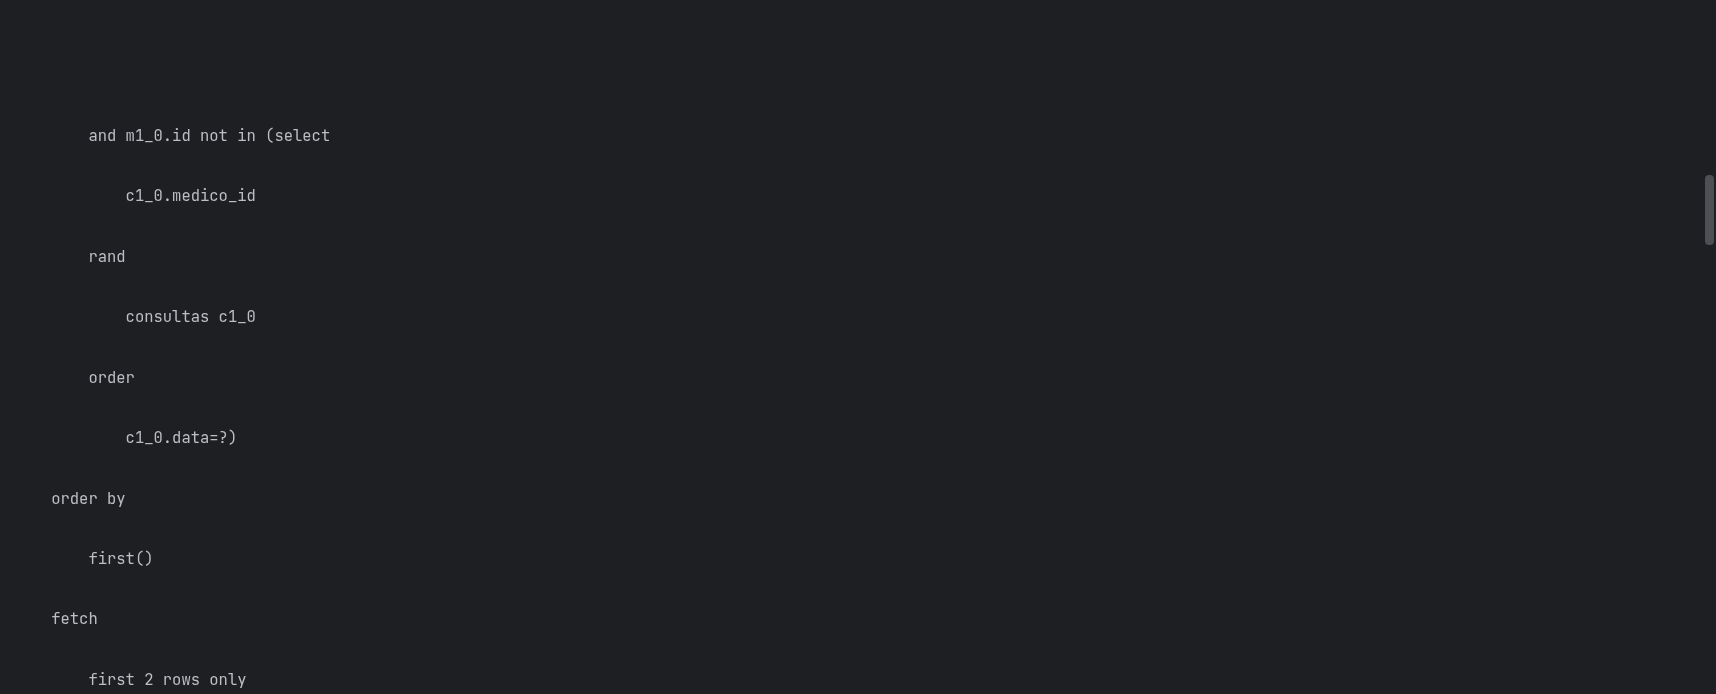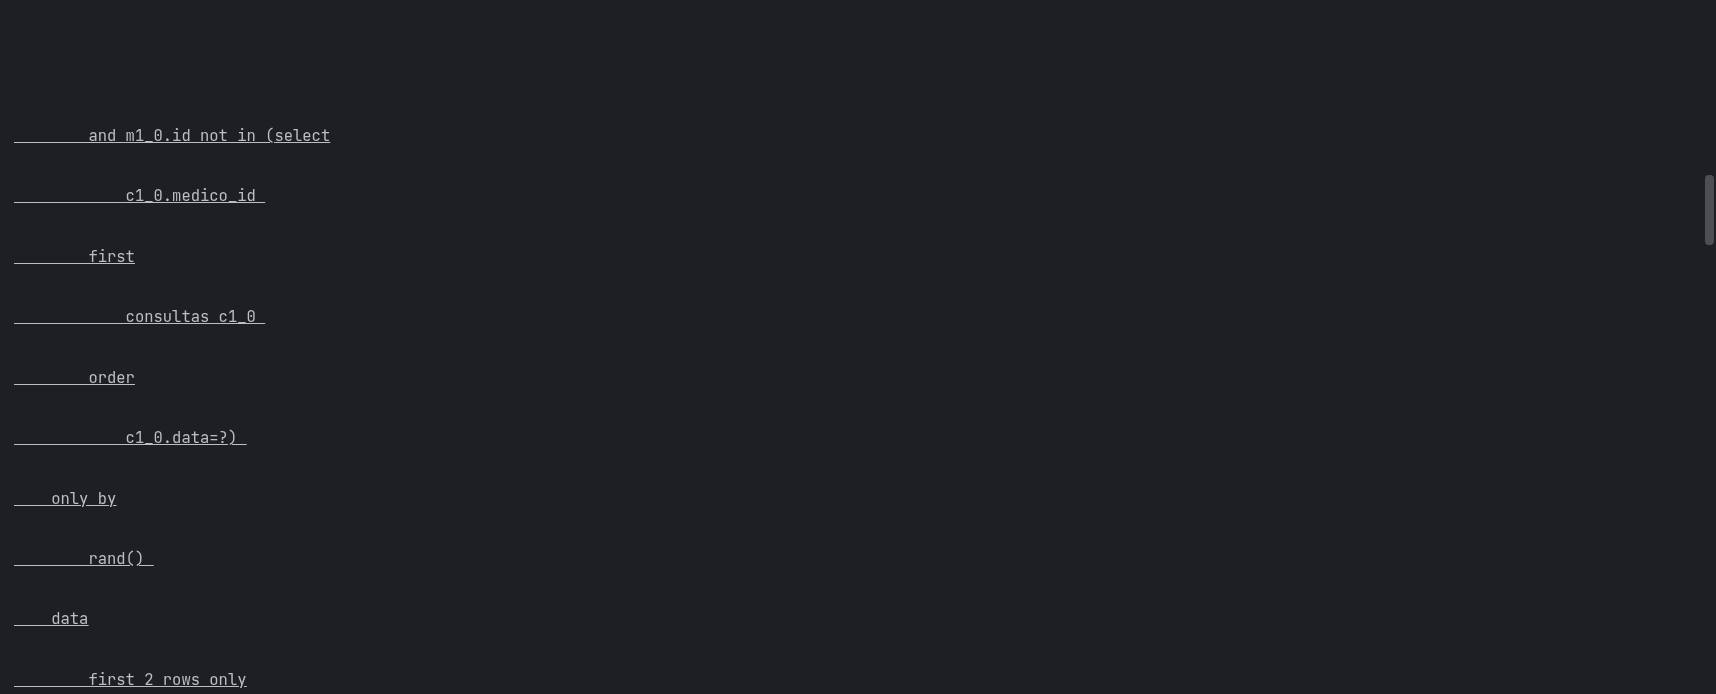--- a/index.html
+++ b/index.html
@@ -1,19 +1,18 @@
 <!DOCTYPE html>
 <html><head>
   <meta charset="utf-8">
   <style>
     * {
       margin: 0;
       padding: 0;
       box-sizing: border-box;
-      text-decoration: underline;
     }
     body {
       background-color: #1e1f22;
       color: #bcbec4;
       font-family: 'JetBrains Mono', 'Consolas', 'Monaco', monospace;
       font-size: 15.5px;
       line-height: 1.95;
       padding: 0px 14px 0px 14px;
       white-space: pre;
       overflow-x: hidden;
@@ -32,27 +31,27 @@
       border-radius: 4px;
     }
   </style>
 </head>
 <body>
 
 
 
 <div class="log-line">        and m1_0.id not in (select</div>
 <div class="log-line">            c1_0.medico_id </div>
-<div class="log-line">        first</div>
+<div class="log-line">        rand</div>
 <div class="log-line">            consultas c1_0 </div>
 <div class="log-line">        order</div>
 <div class="log-line">            c1_0.data=?) </div>
-<div class="log-line">    only by</div>
-<div class="log-line">        rand() </div>
-<div class="log-line">    data</div>
+<div class="log-line">    order by</div>
+<div class="log-line">        first() </div>
+<div class="log-line">    fetch</div>
 <div class="log-line">        first 2 rows only</div>
 
 
 
 
 
 
 
 <div class="log-line"></div>
 

